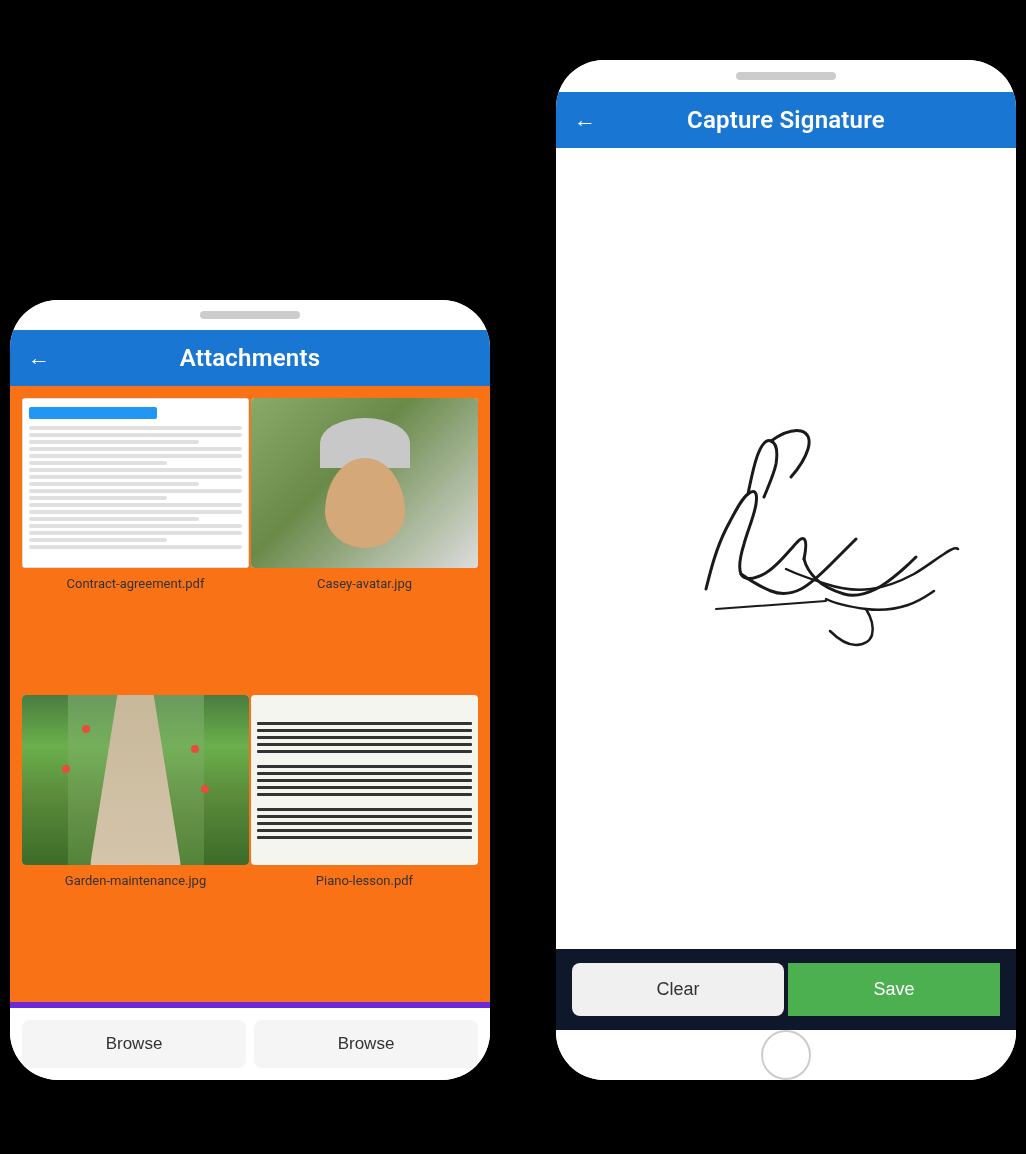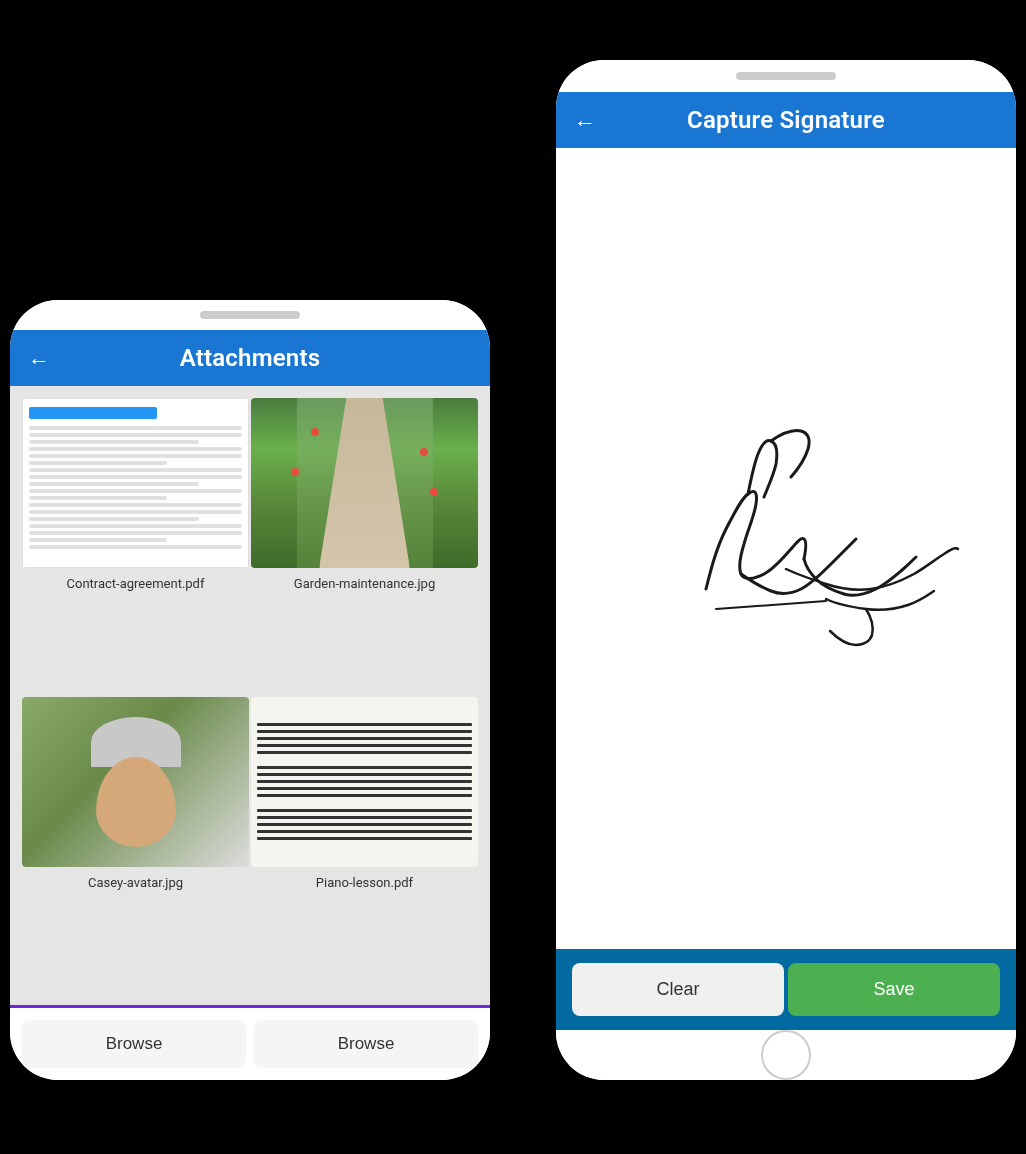--- a/index.html
+++ b/index.html
@@ -109,21 +109,21 @@
       font-weight: 600;
       letter-spacing: 0.2px;
     }
 
     
     .attachments-grid {
       display: grid;
       grid-template-columns: 1fr 1fr;
       gap: 2px;
       padding: 12px;
-      background: #e5e5e5;
+      background: #f97316;
       flex: 1;
       overflow: hidden;
     }
 
     .attachment-item {
       display: flex;
       flex-direction: column;
       align-items: center;
       gap: 8px;
     }
@@ -267,21 +267,21 @@
       flex-direction: column;
       gap: 4px;
     }
 
     
     .bottom-buttons {
       display: flex;
       gap: 8px;
       padding: 12px;
       background: #fff;
-      border-top: 3px solid #6d28d9;
+      border-top: 6px solid #6d28d9;
       flex-shrink: 0;
     }
 
     .bottom-btn {
       flex: 1;
       padding: 14px;
       background: #f5f5f5;
       border: none;
       border-radius: 8px;
       font-size: 17px;
@@ -304,41 +304,41 @@
     .signature-svg {
       width: 90%;
       height: 280px;
     }
 
     
     .signature-buttons {
       display: flex;
       gap: 4px;
       padding: 14px 16px;
-      background: #0369a1;
+      background: #0f172a;
       flex-shrink: 0;
     }
 
     .sig-btn-clear {
       flex: 1;
       padding: 16px;
       background: #f0f0f0;
       border: none;
       border-radius: 8px;
       font-size: 18px;
       color: #333;
       cursor: pointer;
     }
 
     .sig-btn-save {
       flex: 1;
       padding: 16px;
       background: #4CAF50;
       border: none;
-      border-radius: 8px;
+      border-radius: 0;
       font-size: 18px;
       color: #fff;
       cursor: pointer;
     }
 
     
     .home-indicator {
       height: 50px;
       display: flex;
       align-items: center;
@@ -398,47 +398,47 @@
             <div class="doc-line"></div>
             <div class="doc-line"></div>
             <div class="doc-line short"></div>
             <div class="doc-line"></div>
             <div class="doc-line"></div>
             <div class="doc-line shorter"></div>
             <div class="doc-line"></div>
           </div>
         </div>
         <span class="attachment-name">Contract-agreement.pdf</span>
+      </div>
+
+      <div class="attachment-item">
+        <div class="attachment-thumb">
+          <div class="avatar-thumb">
+            <div class="avatar-hair"></div>
+            <div class="avatar-face"></div>
+          </div>
+        </div>
+        <span class="attachment-name">Casey-avatar.jpg</span>
       </div>
 
       <div class="attachment-item">
         <div class="attachment-thumb">
           <div class="garden-thumb">
             <div class="garden-path"></div>
             <div class="flower-dot" style="top:30px;left:60px;"></div>
             <div class="flower-dot" style="top:50px;right:50px;"></div>
             <div class="flower-dot" style="top:70px;left:40px;"></div>
             <div class="flower-dot" style="top:90px;right:40px;"></div>
           </div>
         </div>
         <span class="attachment-name">Garden-maintenance.jpg</span>
       </div>
 
       <div class="attachment-item">
         <div class="attachment-thumb">
-          <div class="avatar-thumb">
-            <div class="avatar-hair"></div>
-            <div class="avatar-face"></div>
-          </div>
-        </div>
-        <span class="attachment-name">Casey-avatar.jpg</span>
-      </div>
-
-      <div class="attachment-item">
-        <div class="attachment-thumb">
           <div class="music-thumb">
             <div class="music-staff">
               <div class="music-line"></div>
               <div class="music-line"></div>
               <div class="music-line"></div>
               <div class="music-line"></div>
               <div class="music-line"></div>
             </div>
             <div class="music-staff" style="margin-top:6px;">
               <div class="music-line"></div>

